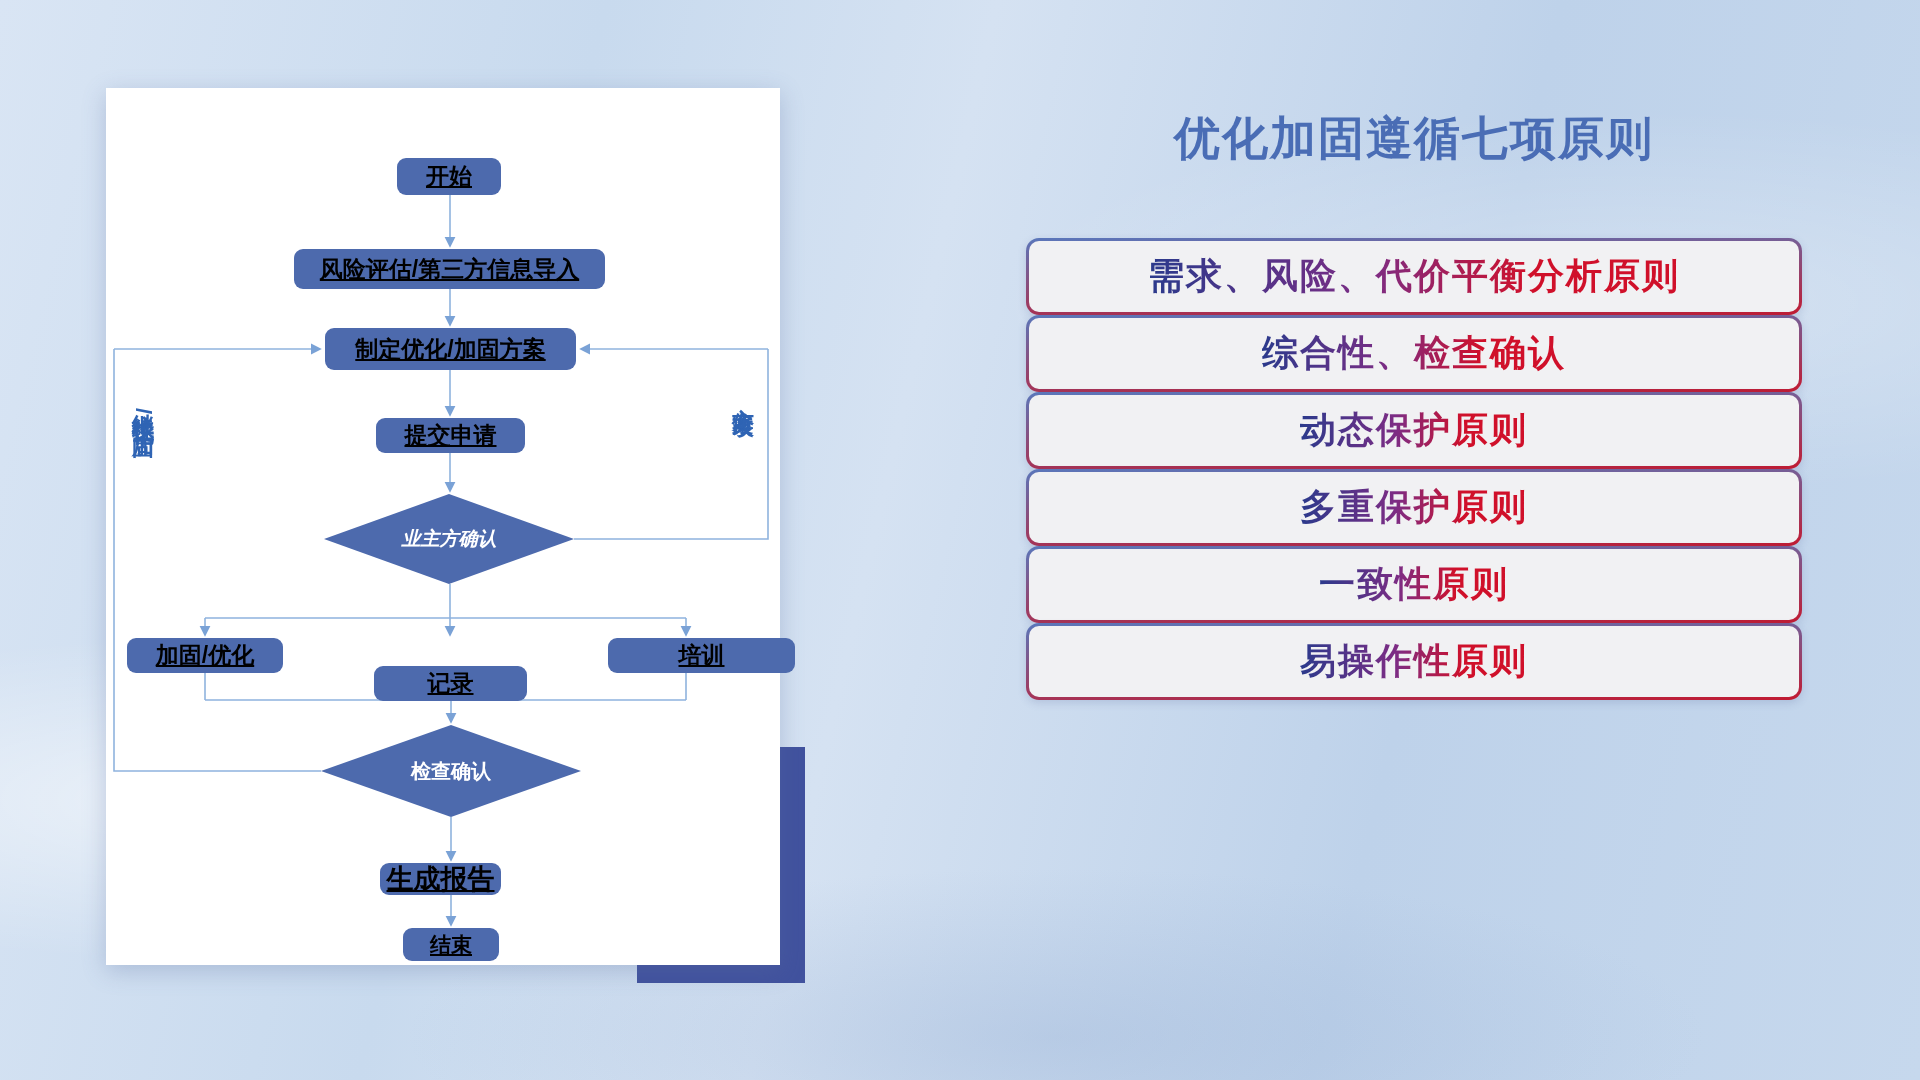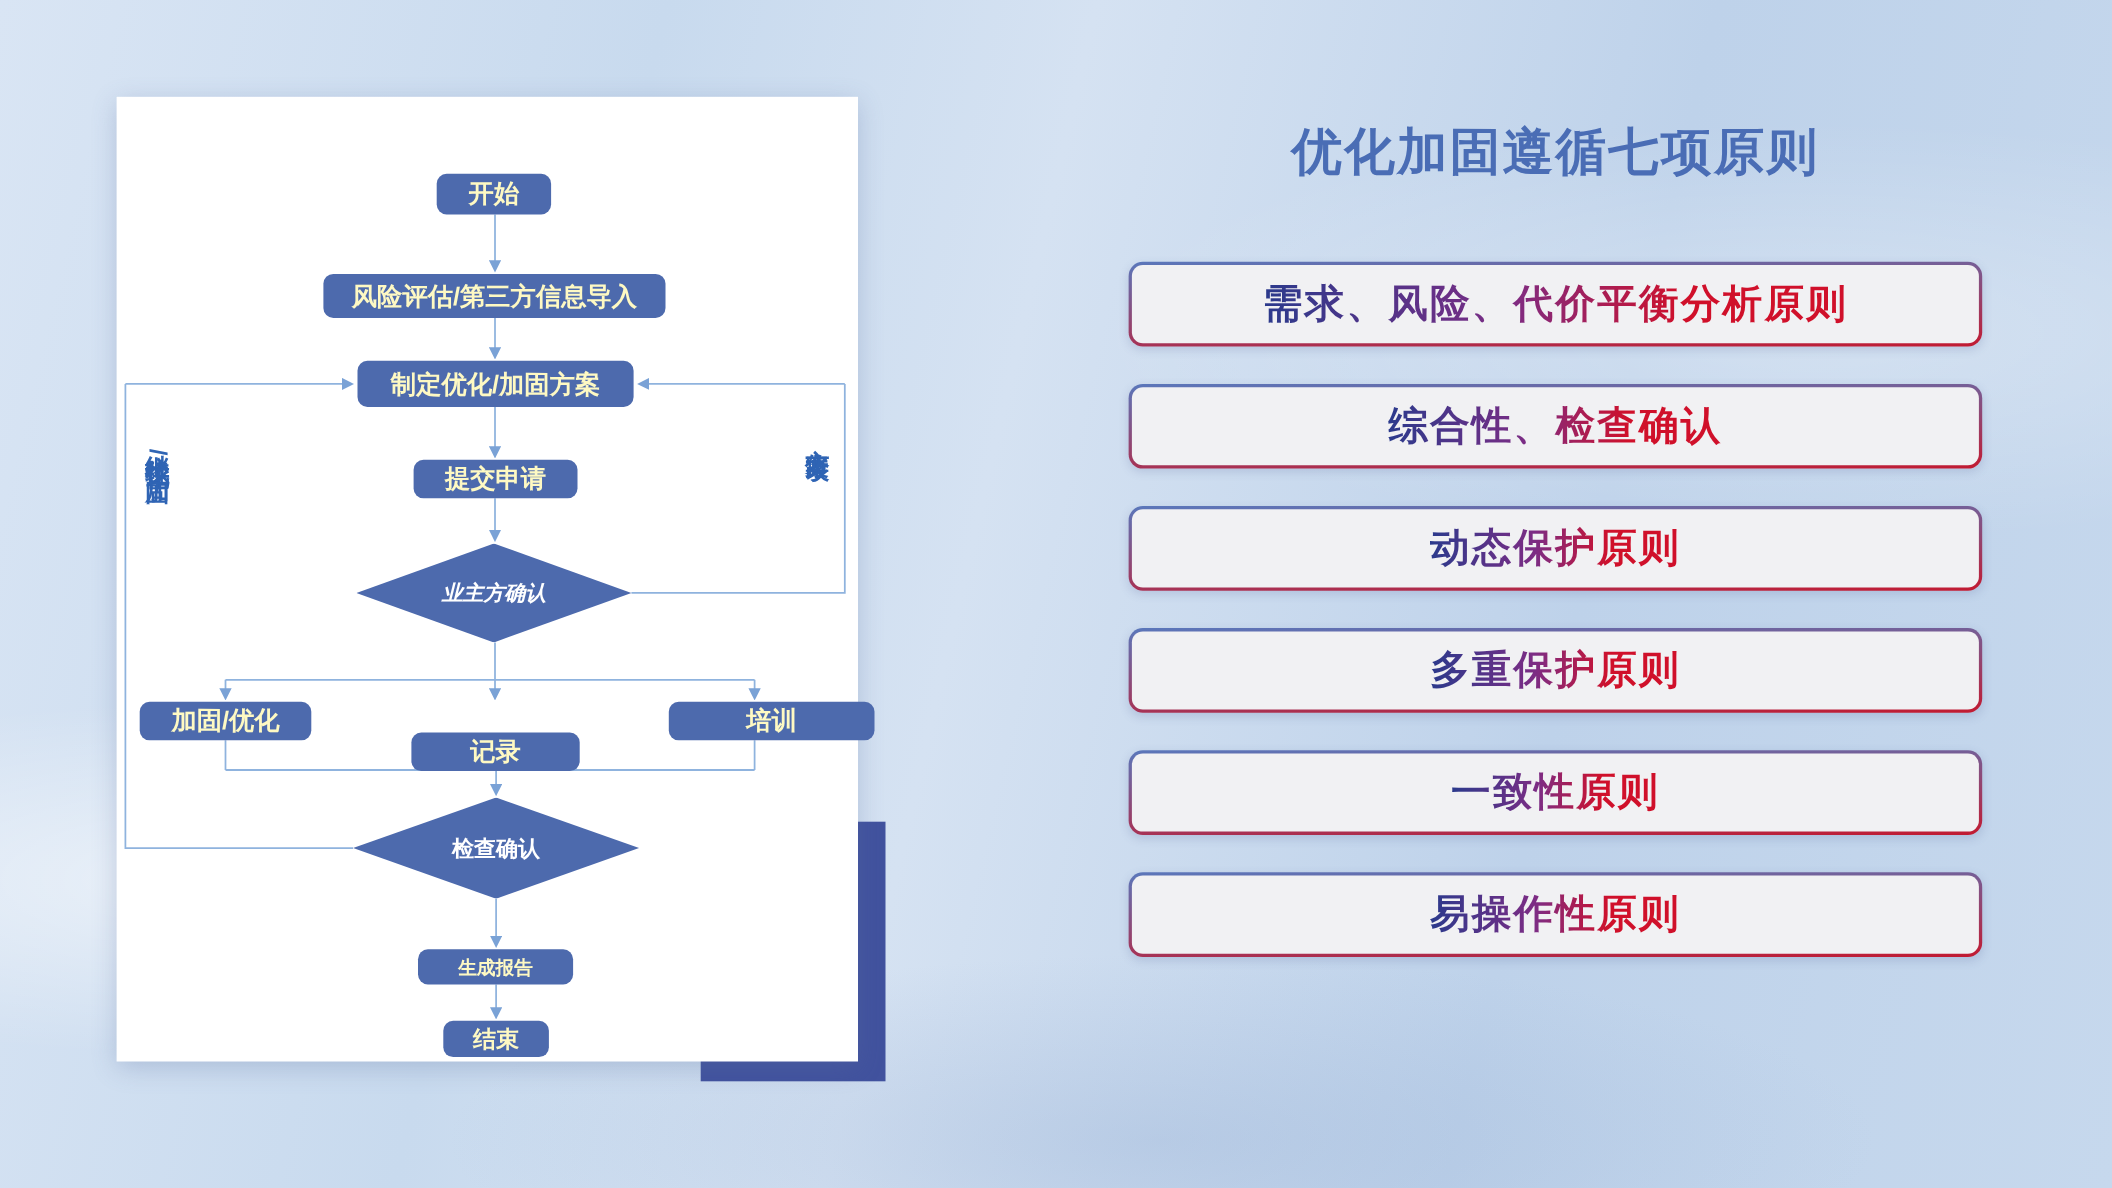--- a/index.html
+++ b/index.html
@@ -12,33 +12,33 @@
       radial-gradient(ellipse 1000px 260px at 55% 96%, rgba(150,175,212,.35), rgba(150,175,212,0) 65%),
       linear-gradient(103deg,#d9e5f4 0%,#c8daee 28%,#d5e2f2 46%,#bed2ea 72%,#c6d8ed 100%);
   }
   
   .shadow-block{position:absolute;left:637px;top:747px;width:168px;height:236px;
     background:var(--shadow-block,#41529e);}
   .card{position:absolute;left:106px;top:88px;width:674px;height:877px;background:#ffffff;
     box-shadow:0 6px 22px rgba(90,110,160,.30);}
   .connectors{position:absolute;left:0;top:0;pointer-events:none;}
   .flow-node{position:absolute;display:flex;align-items:center;justify-content:center;
-    background:var(--node-blue,#4d6aad);color:#fef9c3;font-weight:bold;font-size:23px;
-    border-radius:9px;white-space:nowrap;}
+    background:var(--node-blue,#4d6aad);color:#000000;font-weight:bold;font-size:23px;
+    border-radius:9px;white-space:nowrap;text-decoration:underline;}
   .flow-diamond{position:absolute;display:flex;align-items:center;justify-content:center;
     background:var(--node-blue,#4d6aad);color:#ffffff;font-weight:bold;font-size:20px;
     clip-path:polygon(50% 0,100% 50%,50% 100%,0 50%);white-space:nowrap;}
   .vlabel{position:absolute;writing-mode:vertical-rl;text-orientation:mixed;
     color:var(--label-blue,#2f64b4);font-weight:bold;font-size:22px;letter-spacing:3px;
     white-space:nowrap;}
   
   .main-title{position:absolute;left:1026px;top:108px;width:776px;text-align:center;
     font-size:46px;font-weight:bold;color:var(--title-blue,#4a6db5);letter-spacing:2px;}
   .principles{position:absolute;left:1026px;top:238px;width:776px;
-    display:flex;flex-direction:column;gap:34px;}
+    display:flex;flex-direction:column;}
   .pbox{height:77px;border-radius:13px;padding:3px;box-sizing:border-box;
     background:linear-gradient(178deg,var(--border-top,#5a77bb) 0%,var(--border-bottom,#c21a31) 100%);
     box-shadow:0 3px 9px rgba(80,95,150,.20);}
   .pbox-inner{width:100%;height:100%;border-radius:10px;background:var(--box-bg,#f1f1f3);
     display:flex;align-items:center;justify-content:center;box-sizing:border-box;}
   .ptext{font-size:36px;font-weight:bold;letter-spacing:2px;
     color:var(--principle-text-end,#d0102a);white-space:nowrap;}
   @supports ((-webkit-background-clip:text) or (background-clip:text)){
     .ptext{
       background:linear-gradient(90deg,var(--principle-text-start,#2b3a8c) 0%,#7d2c84 42%,var(--principle-text-end,#d0102a) 72%);
@@ -89,21 +89,21 @@
   <div class="flow-diamond" style="left:218px;top:406px;width:250px;height:90px;font-size:19px;font-style:italic;">业主方确认</div>
 
   <div class="flow-node" style="left:21px;top:550px;width:156px;height:35px;">加固/优化</div>
 
   <div class="flow-node" style="left:268px;top:550px;width:153px;height:35px;margin-top:28px;">记录</div>
 
   <div class="flow-node" style="left:502px;top:550px;width:187px;height:35px;">培训</div>
 
   <div class="flow-diamond" style="left:215px;top:637px;width:260px;height:92px;">检查确认</div>
 
-  <div class="flow-node" style="left:274px;top:775px;width:141px;height:32px;font-size:17px;">生成报告</div>
+  <div class="flow-node" style="left:274px;top:775px;width:121px;height:32px;font-size:27px;">生成报告</div>
 
   <div class="flow-node" style="left:297px;top:840px;width:96px;height:33px;font-size:21px;">结束</div>
 
   <div class="vlabel" style="left:22px;top:308px;">继续优化/加固</div>
 
   <div class="vlabel" style="left:622px;top:302px;">方案修改</div>
 </div>
 
 <div class="main-title">优化加固遵循七项原则</div>
 

